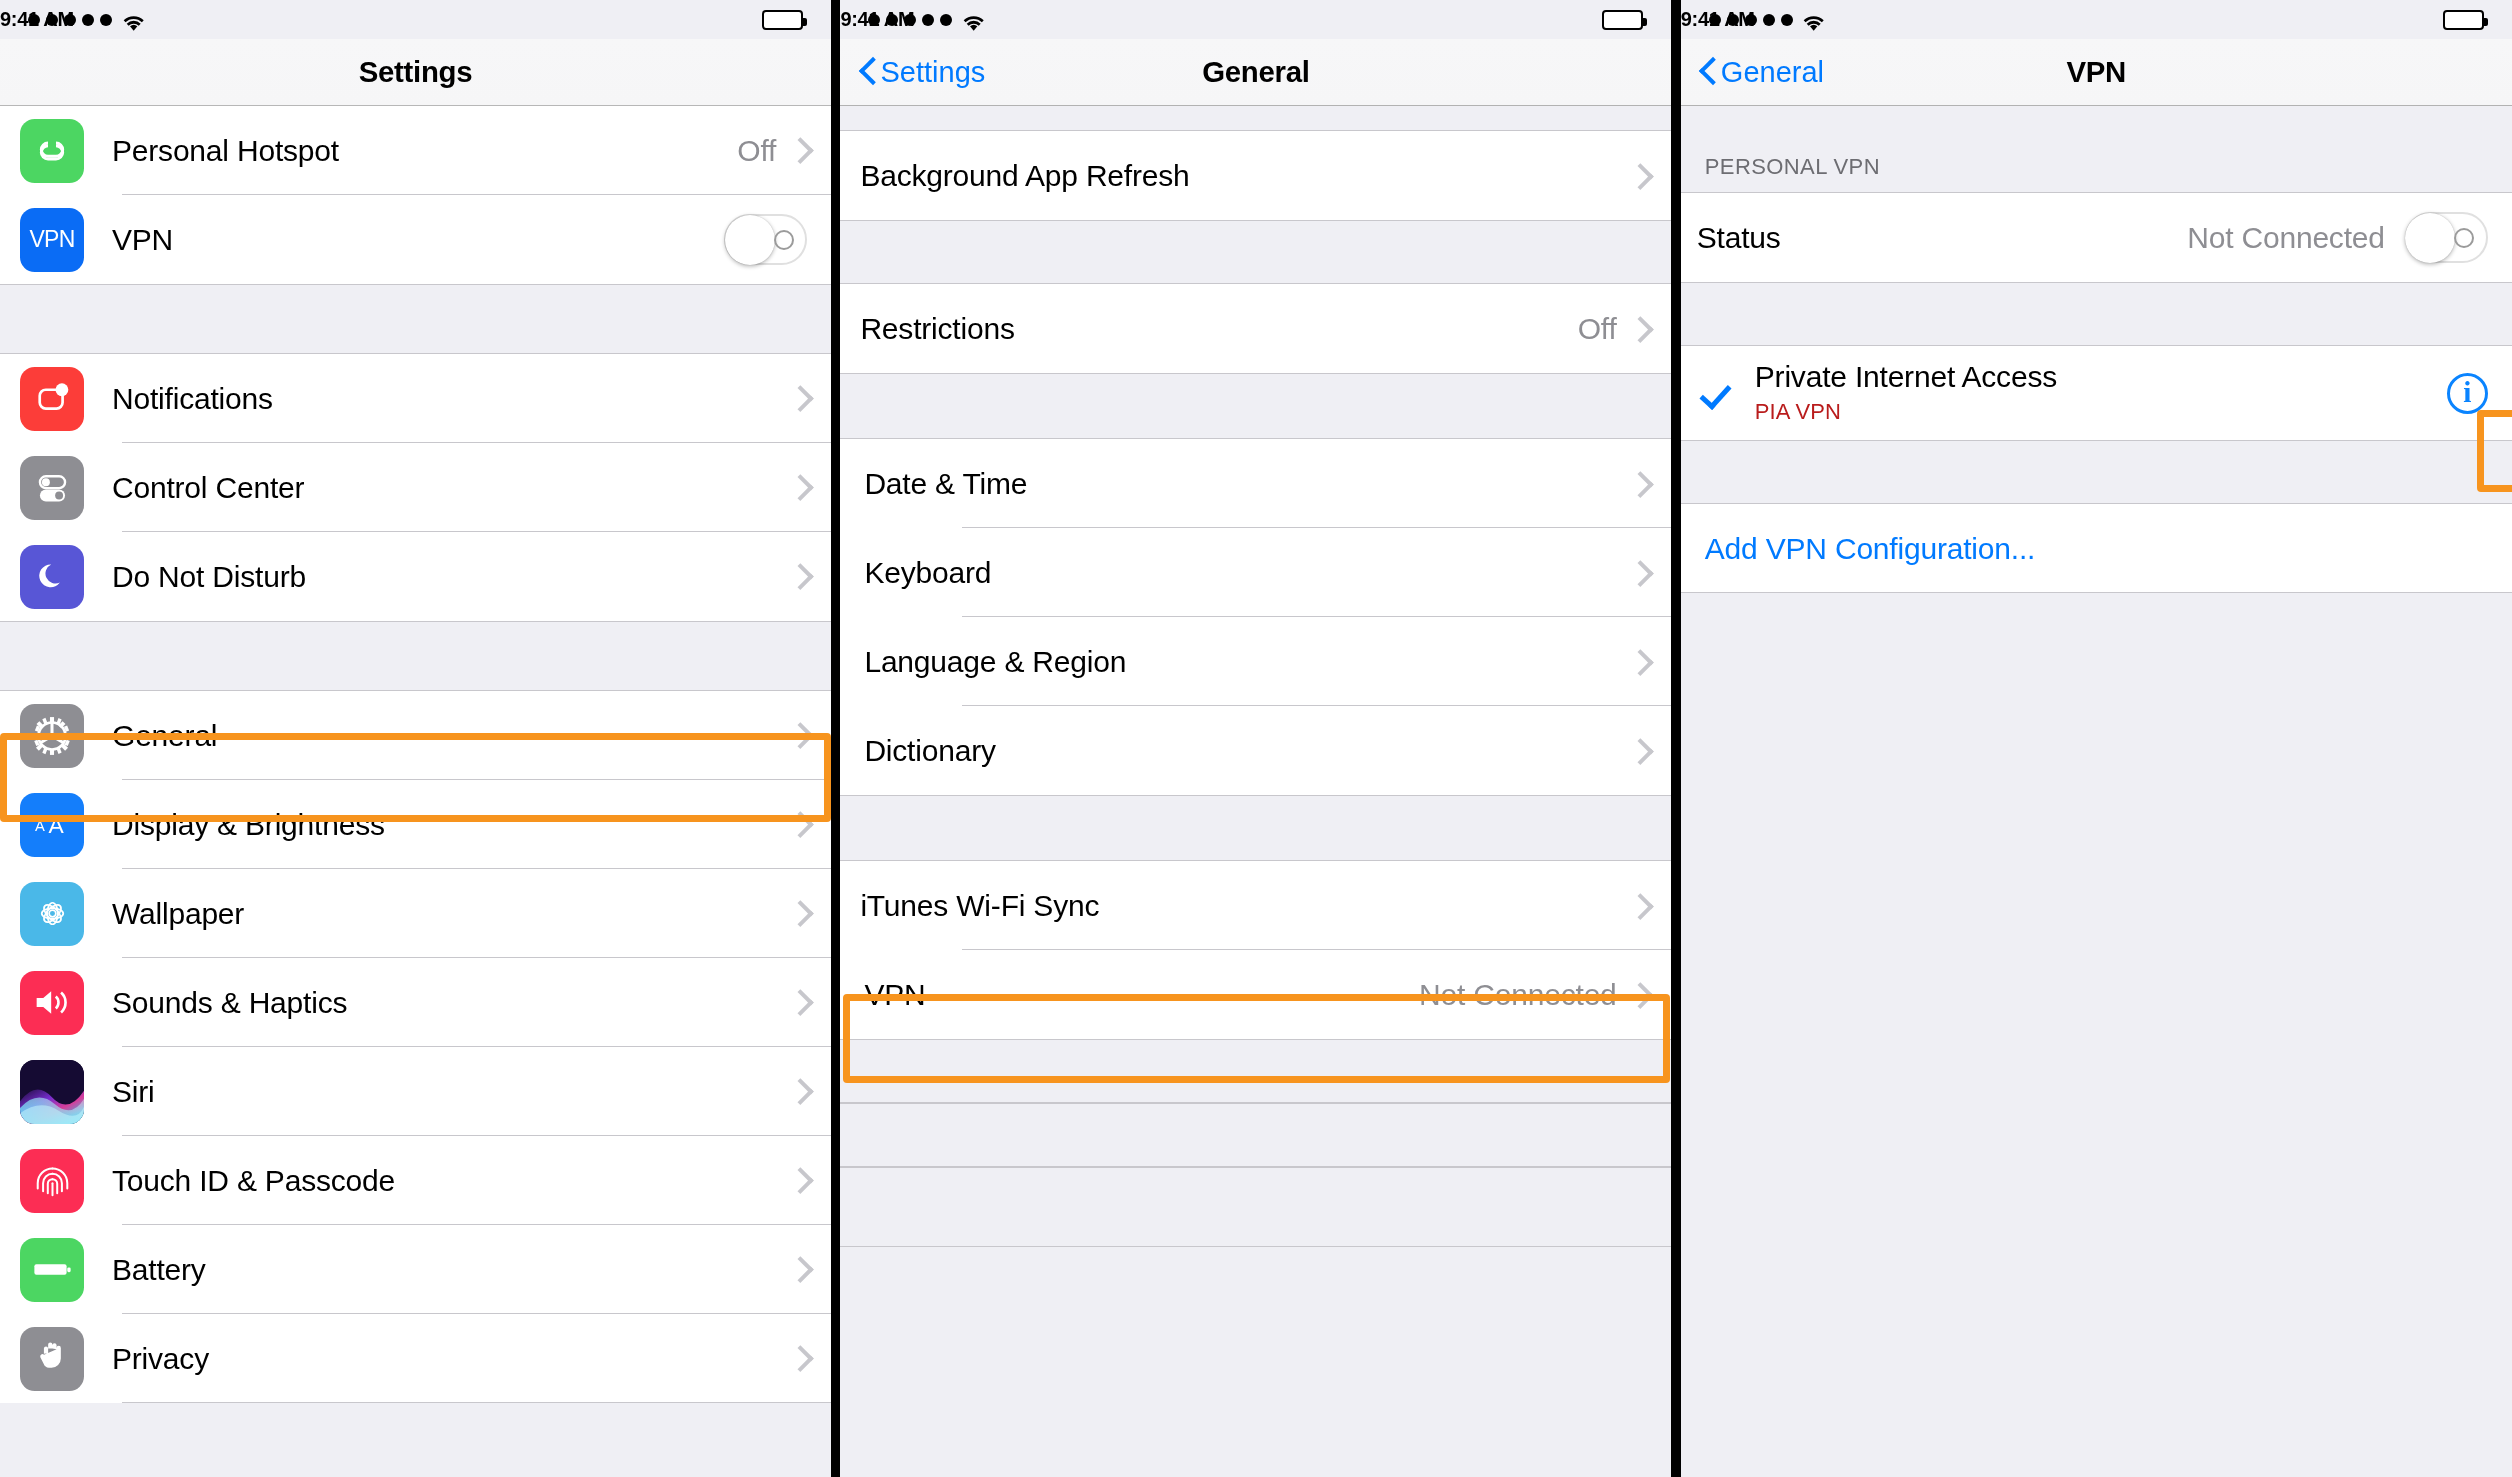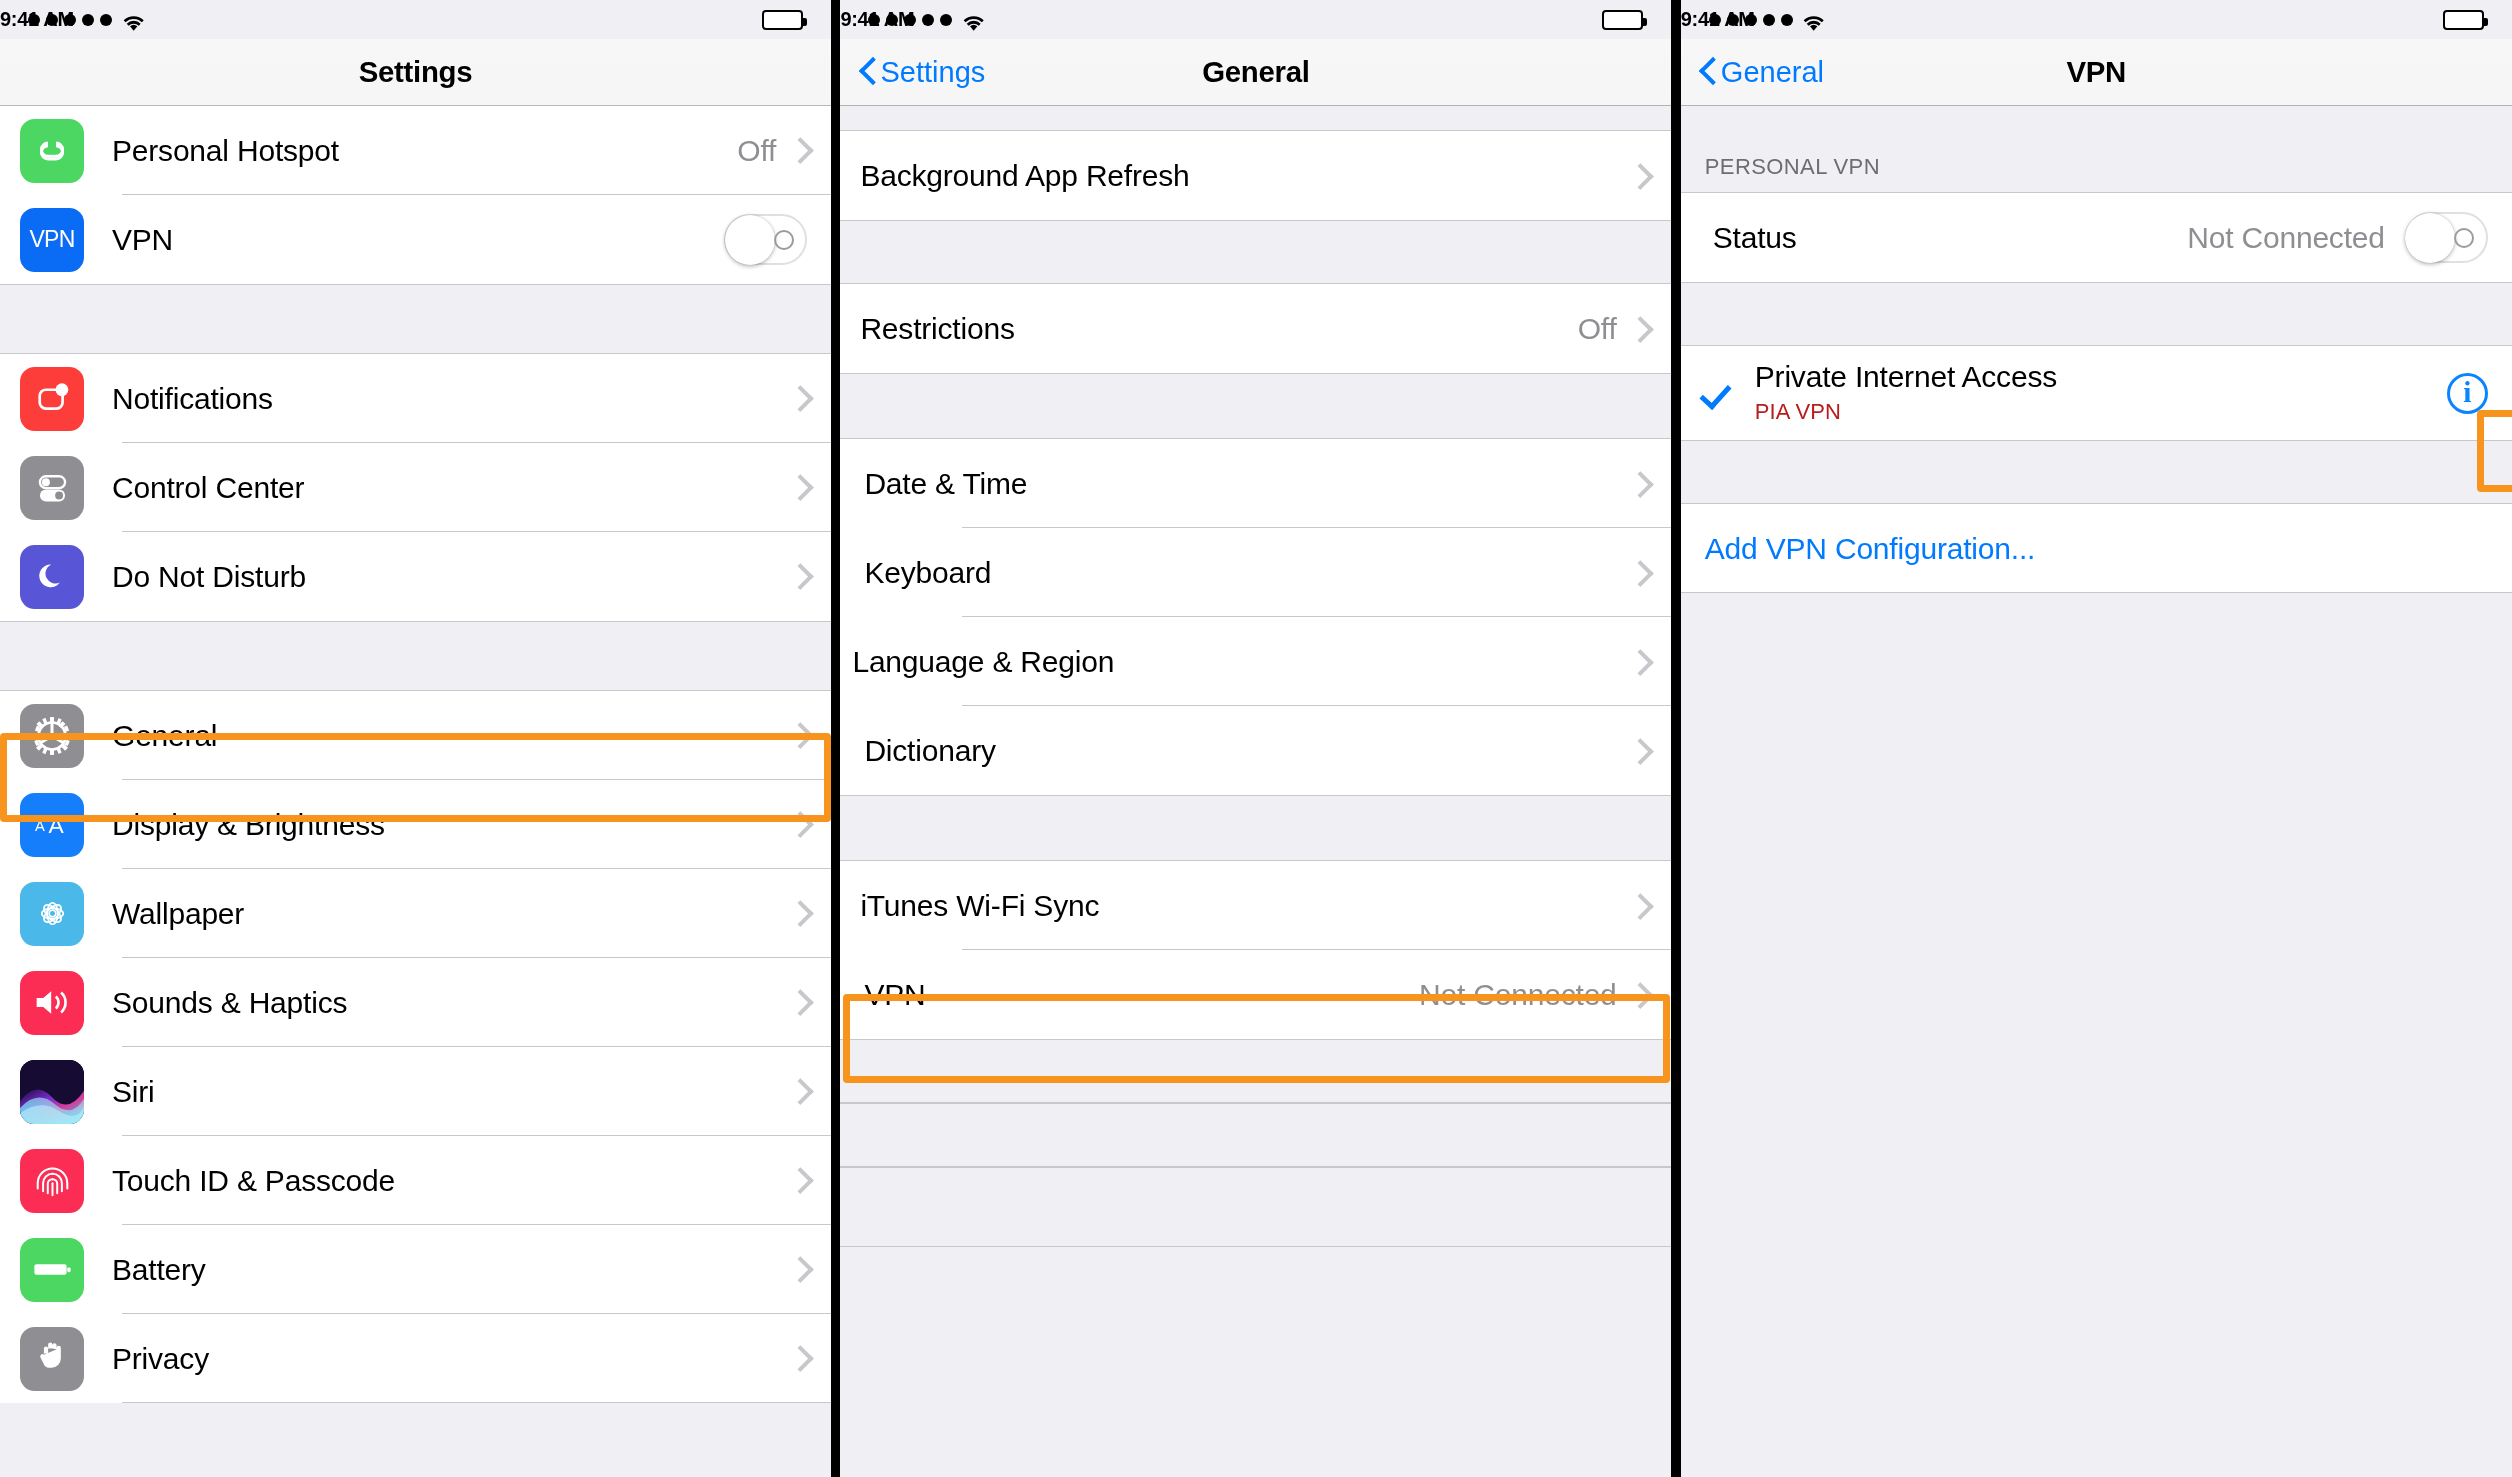--- a/index.html
+++ b/index.html
@@ -482,21 +482,21 @@
 
       <div class="group">
         <div class="row sep" style="padding-left:24px">
           <span class="label">Date &amp; Time</span>
           <span class="chev noval"></span>
         </div>
         <div class="row sep" style="padding-left:24px">
           <span class="label">Keyboard</span>
           <span class="chev noval"></span>
         </div>
-        <div class="row sep" style="padding-left:12px">
+        <div class="row sep" style="padding-left:24px">
           <span class="label">Language &amp; Region</span>
           <span class="chev noval"></span>
         </div>
         <div class="row" style="padding-left:24px">
           <span class="label">Dictionary</span>
           <span class="chev noval"></span>
         </div>
       </div>
       <div class="gap tb" style="height:66px"></div>
 
@@ -556,21 +556,21 @@
       <div class="nav-title">VPN</div>
     </div>
 
     <div class="panel-body">
 
       <div class="section-head">
         <span>PERSONAL VPN</span>
       </div>
 
       <div class="group">
-        <div class="row" style="padding-left:32px;padding-right:24px">
+        <div class="row" style="padding-left:16px;padding-right:24px">
           <span class="label">Status</span>
           <span class="value">Not Connected</span>
           <span class="toggle" style="margin-left:20px">
             <i class="knob"></i>
               <i class="ocirc"></i>
           </span>
         </div>
       </div>
 
       <div class="gap tb" style="height:64px"></div>

